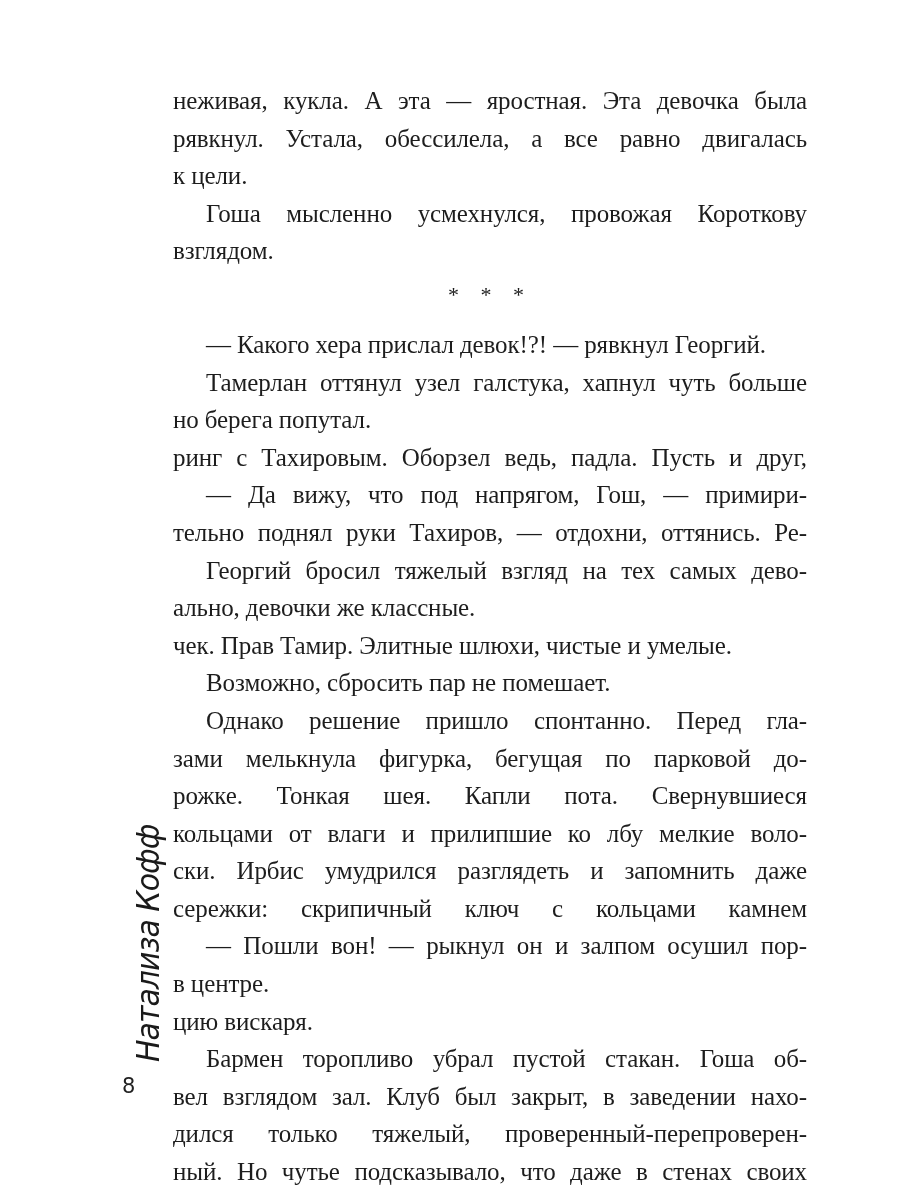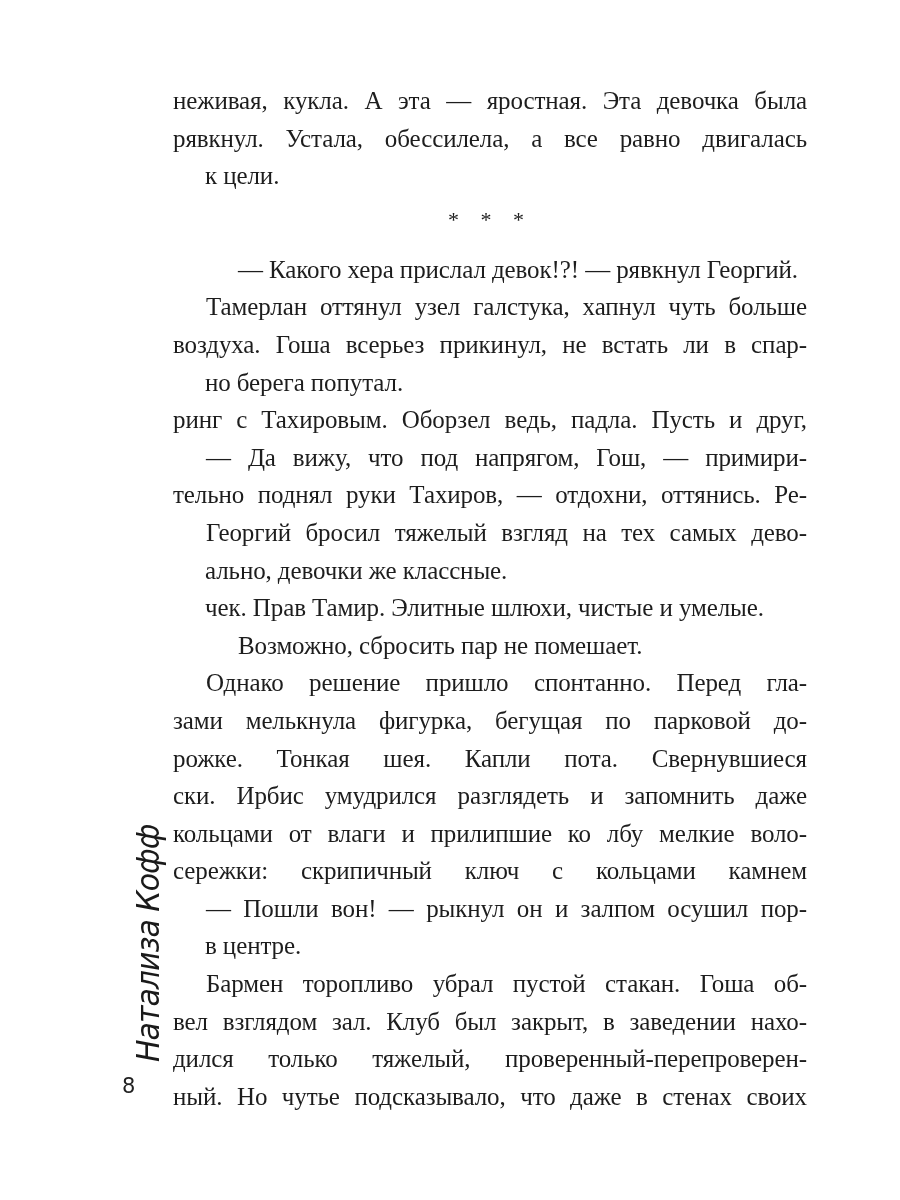--- a/index.html
+++ b/index.html
@@ -8,21 +8,21 @@
     font-family: "Liberation Serif", "DejaVu Serif", serif; color: #1d1d1d;
   }
   .page { position: absolute; left: 8px; top: 0; width: 900px; height: 928px; }
   .text-block {
     position: absolute; left: 165px; top: 82px; width: 634px;
   }
   .line {
     height: 37.6px; line-height: 37.6px; font-size: 25px; white-space: nowrap;
     text-align: justify; text-align-last: justify; letter-spacing: -0.1px;
   }
-  .line.last { text-align-last: left; margin-left: 32px; }
+  .line.last { text-align-last: left; }
   .line.indent { text-indent: 33px; }
   .line.sep { text-align: center; text-align-last: center; font-size: 22px; letter-spacing: 8px; height: 56px; line-height: 50px; }
   .author-vertical {
     position: absolute; left: 122px; top: 1062px;
     transform: rotate(-90deg); transform-origin: 0 0;
     font-family: "DejaVu Sans", sans-serif; font-size: 30px; font-style: italic; letter-spacing: -1px;
     white-space: nowrap; color: #1a1a1a; transform: rotate(-90deg) scaleY(1.05);
   }
   .page-number {
     position: absolute; left: 114px; top: 1074px;
@@ -30,40 +30,42 @@
   }
 </style>
 </head>
 <body>
 
 <div class="page">
   <div class="text-block">
     <div class="line">неживая, кукла. А эта — яростная. Эта девочка была</div>
     <div class="line">рявкнул. Устала, обессилела, а все равно двигалась</div>
     <div class="line last">к цели.</div>
+    <div class="line indent">Гоша мысленно усмехнулся, провожая Короткову</div>
+    <div class="line last">взглядом.</div>
     <div class="line sep">* * *</div>
     <div class="line indent last">— Какого хера прислал девок!?! — рявкнул Георгий.</div>
     <div class="line indent">Тамерлан оттянул узел галстука, хапнул чуть больше</div>
-    <div class="line">воздуха. Гоша всерьез прикинул, не встать ли в спар-</div>
     <div class="line last">но берега попутал.</div>
     <div class="line">ринг с Тахировым. Оборзел ведь, падла. Пусть и друг,</div>
     <div class="line indent">— Да вижу, что под напрягом, Гош, — примири-</div>
     <div class="line">тельно поднял руки Тахиров, — отдохни, оттянись. Ре-</div>
     <div class="line indent">Георгий бросил тяжелый взгляд на тех самых дево-</div>
     <div class="line last">ально, девочки же классные.</div>
     <div class="line last">чек. Прав Тамир. Элитные шлюхи, чистые и умелые.</div>
     <div class="line indent last">Возможно, сбросить пар не помешает.</div>
     <div class="line indent">Однако решение пришло спонтанно. Перед гла-</div>
     <div class="line">зами мелькнула фигурка, бегущая по парковой до-</div>
     <div class="line">рожке. Тонкая шея. Капли пота. Свернувшиеся</div>
+    <div class="line">кольцами от влаги и прилипшие ко лбу мелкие воло-</div>
     <div class="line">ски. Ирбис умудрился разглядеть и запомнить даже</div>
-    <div class="line">кольцами от влаги и прилипшие ко лбу мелкие воло-</div>
     <div class="line">сережки: скрипичный ключ с кольцами камнем</div>
     <div class="line indent">— Пошли вон! — рыкнул он и залпом осушил пор-</div>
     <div class="line last">в центре.</div>
+    <div class="line last">цию вискаря.</div>
     <div class="line indent">Бармен торопливо убрал пустой стакан. Гоша об-</div>
     <div class="line">вел взглядом зал. Клуб был закрыт, в заведении нахо-</div>
     <div class="line">дился только тяжелый, проверенный-перепроверен-</div>
     <div class="line">ный. Но чутье подсказывало, что даже в стенах своих</div>
 
   </div>
 
   <div class="author-vertical">Натализа Кофф</div>
   <div class="page-number">8</div>
 </div>

